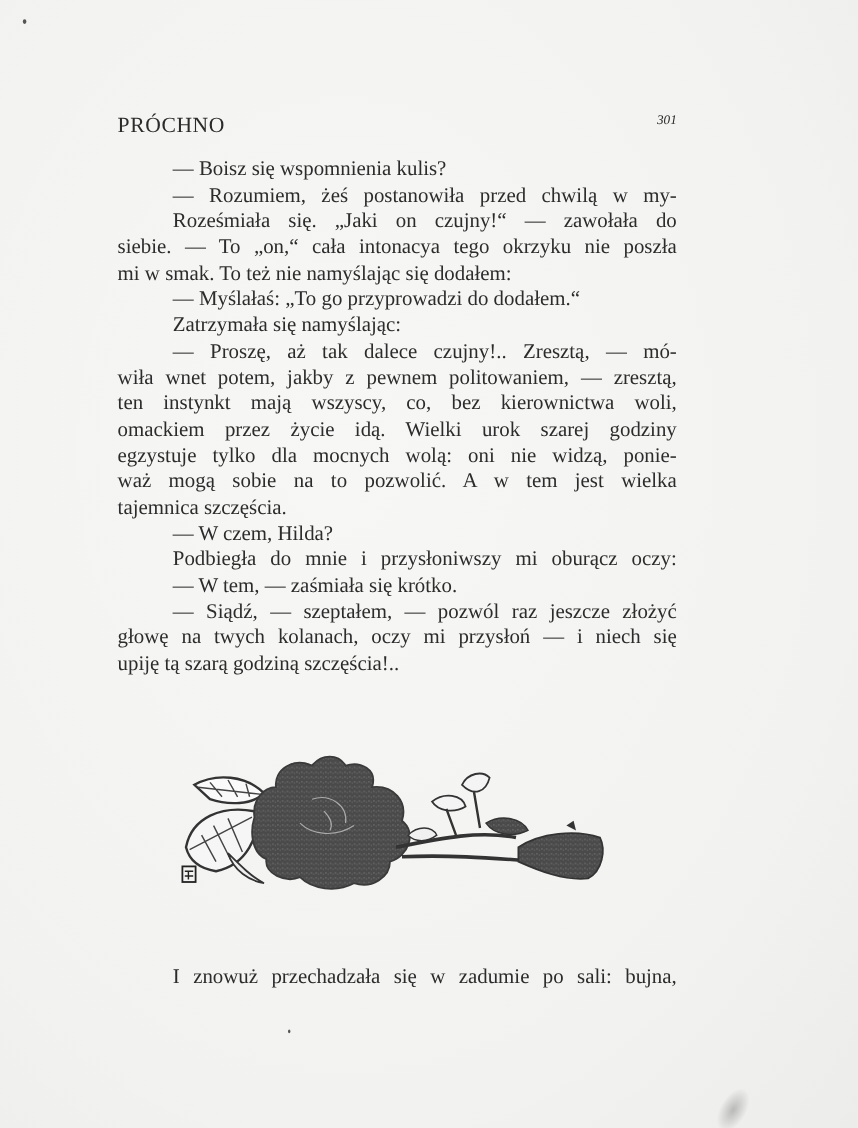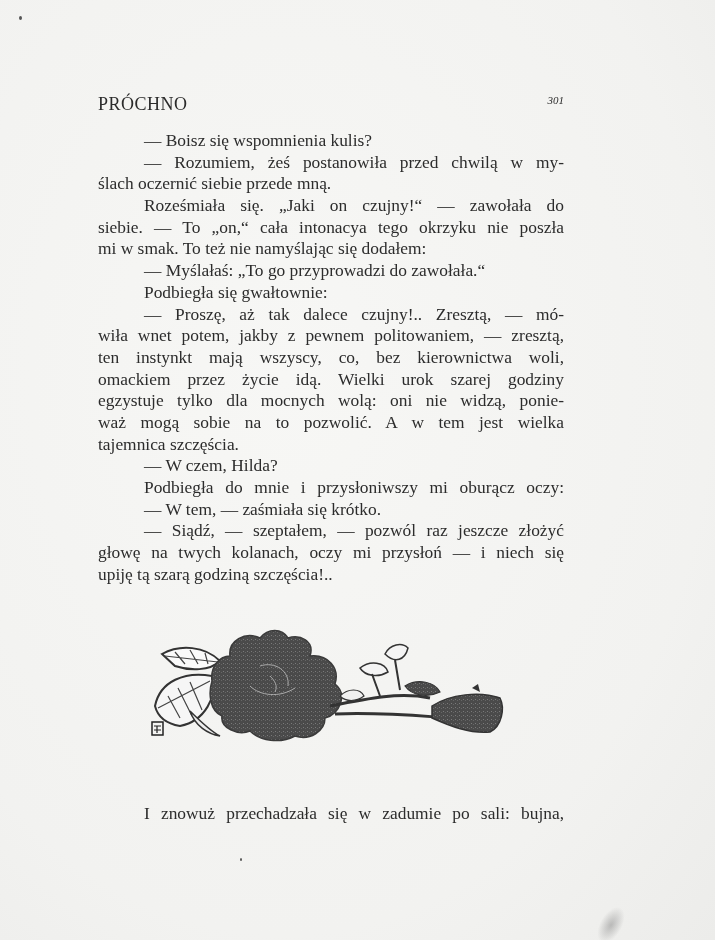--- a/index.html
+++ b/index.html
@@ -58,26 +58,25 @@
   <div class="smudge"></div>
 
   <div class="running-head">
     <span class="running-title">PRÓCHNO</span>
     <span class="page-number">301</span>
   </div>
 
   <div class="text-block" id="body-text">
       <span class="line indent last">— Boisz się wspomnienia kulis?</span>
       <span class="line indent">— Rozumiem, żeś postanowiła przed chwilą w my-</span>
-      <span class="line last">ślach oczernić siebie przede mną.</span>
       <span class="line indent">Roześmiała się. „Jaki on czujny!“ — zawołała do</span>
       <span class="line">siebie. — To „on,“ cała intonacya tego okrzyku nie poszła</span>
       <span class="line last">mi w smak. To też nie namyślając się dodałem:</span>
-      <span class="line indent last">— Myślałaś: „To go przyprowadzi do zawołała.“</span>
-      <span class="line indent last">Podbiegła się gwałtownie:</span>
+      <span class="line indent last">— Myślałaś: „To go przyprowadzi do dodałem.“</span>
+      <span class="line indent last">Zatrzymała się namyślając:</span>
       <span class="line indent">— Proszę, aż tak dalece czujny!.. Zresztą, — mó-</span>
       <span class="line">wiła wnet potem, jakby z pewnem politowaniem, — zresztą,</span>
       <span class="line">ten instynkt mają wszyscy, co, bez kierownictwa woli,</span>
       <span class="line">omackiem przez życie idą. Wielki urok szarej godziny</span>
       <span class="line">egzystuje tylko dla mocnych wolą: oni nie widzą, ponie-</span>
       <span class="line">waż mogą sobie na to pozwolić. A w tem jest wielka</span>
       <span class="line last">tajemnica szczęścia.</span>
       <span class="line indent last">— W czem, Hilda?</span>
       <span class="line indent">Podbiegła do mnie i przysłoniwszy mi oburącz oczy:</span>
       <span class="line indent last">— W tem, — zaśmiała się krótko.</span>

